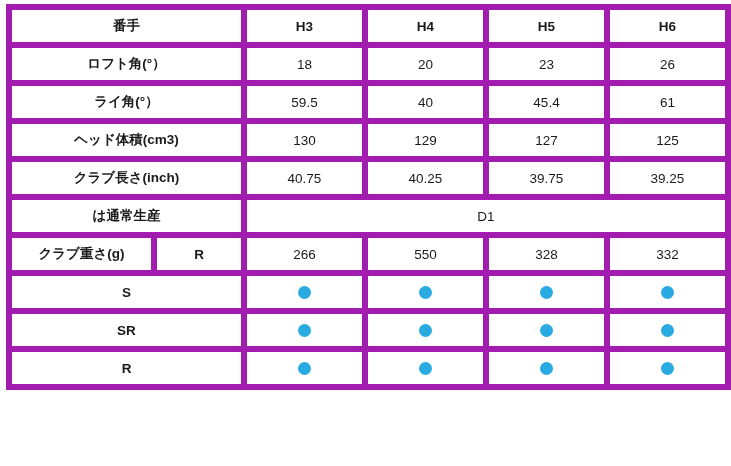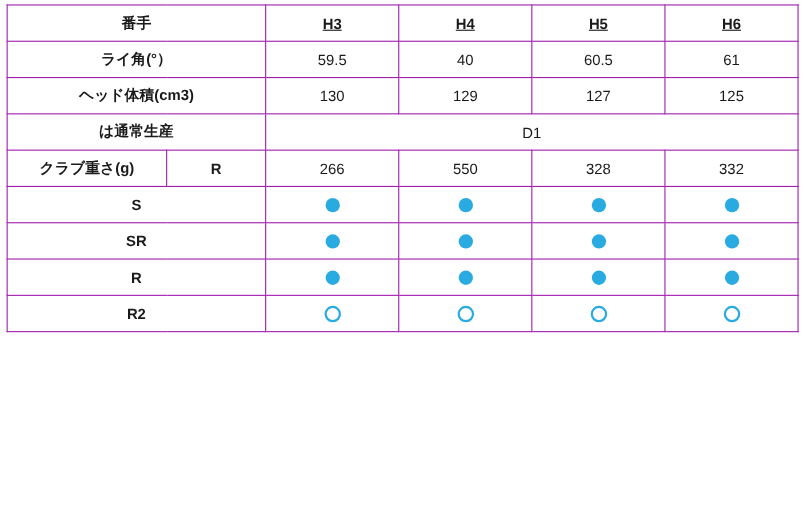--- a/index.html
+++ b/index.html
@@ -20,39 +20,38 @@
     position: relative;
     box-sizing: border-box;
     padding: 4px 6px 0 6px;
   }
   table.spec {
     border-collapse: collapse;
     width: 719px;
     table-layout: fixed;
   }
   table.spec td {
-    border: 1px solid #a21caf;
+    border: 6px solid #a21caf;
     text-align: center;
     vertical-align: middle;
     font-size: 13.5px;
     height: 32px;
     padding: 0 2px;
     background: #ffffff;
     white-space: nowrap;
   }
   td.rowhead {
     background: #ddf0f8;
     font-weight: bold;
     font-size: 13.5px;
   }
   td.colhead {
     background: #ddf0f8;
     font-weight: bold;
     font-size: 14px;
-    text-decoration: underline;
   }
   td.sub {
     background: #ffffff;
     font-weight: bold;
   }
   td.merge {
     background: #ffffff;
     font-weight: normal;
     font-size: 13.5px;
   }
@@ -125,37 +124,51 @@
     <tbody>
 
       <tr>
         <td class="rowhead" colspan="2">番手</td>
         <td class="colhead">H3</td>
         <td class="colhead">H4</td>
         <td class="colhead">H5</td>
         <td class="colhead">H6</td>
       </tr>
 
+      <tr>
+        <td class="rowhead" colspan="2">ロフト角(°）</td>
+        <td>18</td>
+        <td>20</td>
+        <td>23</td>
+        <td>26</td>
+      </tr>
 
       <tr>
         <td class="rowhead" colspan="2">ライ角(°）</td>
         <td>59.5</td>
         <td>40</td>
-        <td>60.5</td>
+        <td>45.4</td>
         <td>61</td>
       </tr>
 
       <tr>
         <td class="rowhead" colspan="2">ヘッド体積(cm3)</td>
         <td>130</td>
         <td>129</td>
         <td>127</td>
         <td>125</td>
       </tr>
 
+      <tr>
+        <td class="rowhead" colspan="2">クラブ長さ(inch)</td>
+        <td>40.75</td>
+        <td>40.25</td>
+        <td>39.75</td>
+        <td>39.25</td>
+      </tr>
 
       <tr>
         <td class="rowhead" colspan="2">は通常生産</td>
         <td class="merge" colspan="4">D1</td>
       </tr>
 
       <tr>
         <td class="rowhead">クラブ重さ(g)</td>
         <td class="sub">R</td>
         <td>266</td>
@@ -181,26 +194,19 @@
       </tr>
 
       <tr>
         <td class="rowhead" colspan="2">R</td>
         <td><span class="dot filled"></span></td>
         <td><span class="dot filled"></span></td>
         <td><span class="dot filled"></span></td>
         <td><span class="dot filled"></span></td>
       </tr>
 
-      <tr>
-        <td class="rowhead" colspan="2">R2</td>
-        <td><span class="dot open"></span></td>
-        <td><span class="dot open"></span></td>
-        <td><span class="dot open"></span></td>
-        <td><span class="dot open"></span></td>
-      </tr>
     </tbody>
   </table>
 
   <div class="notes">
   </div>
 
 </div>
 
 </body></html>

